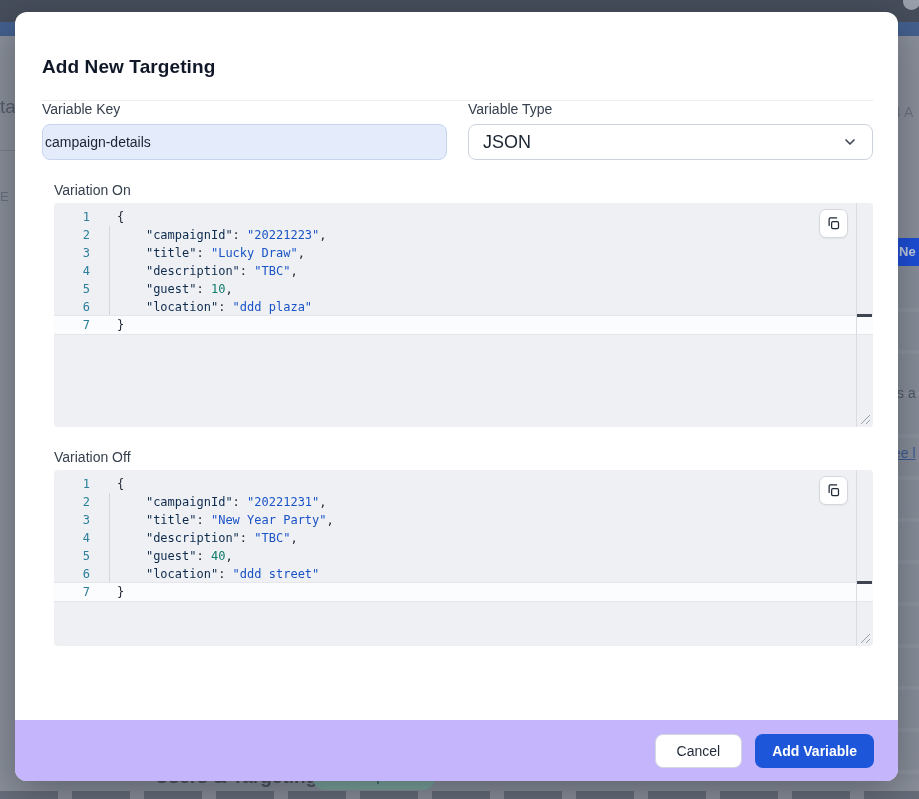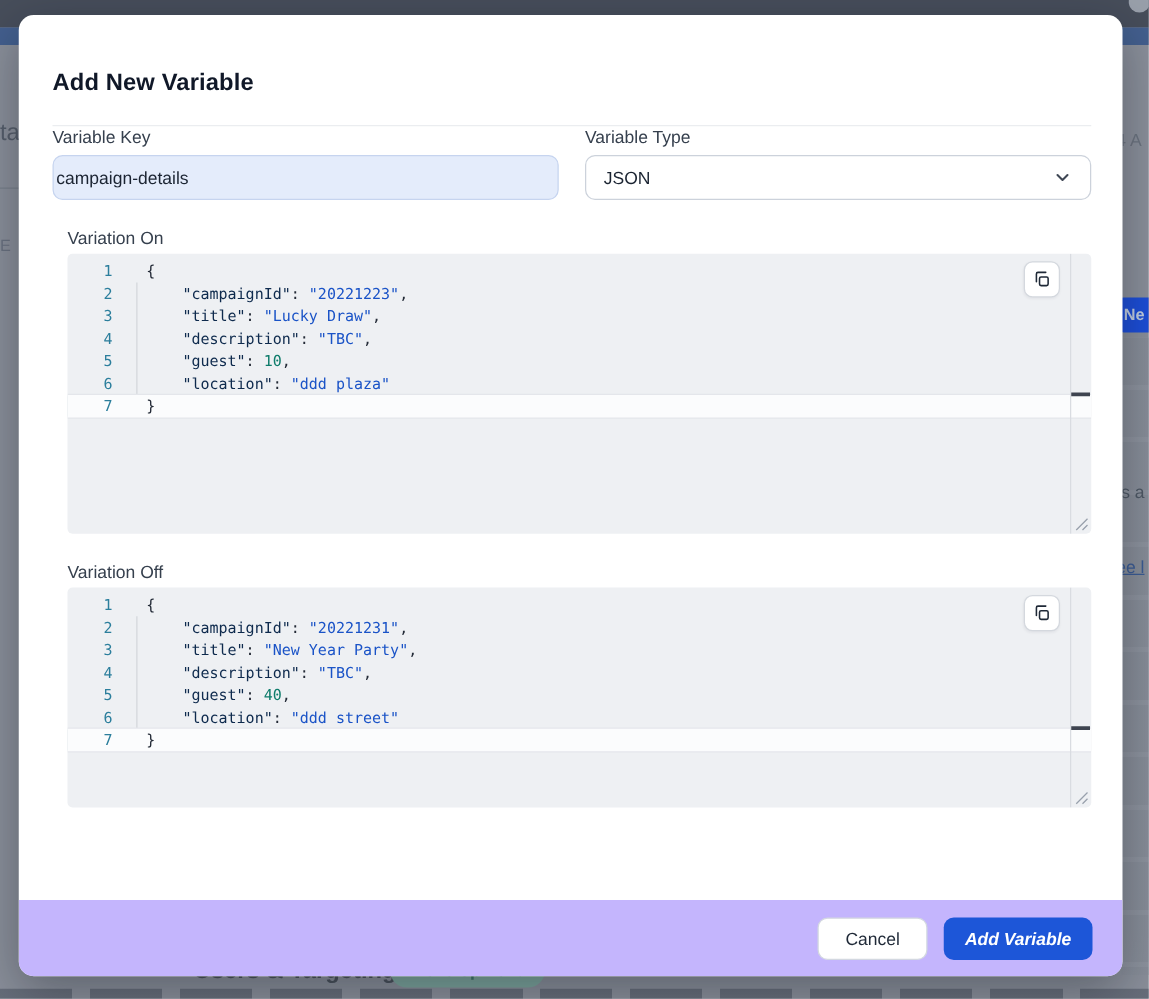--- a/index.html
+++ b/index.html
@@ -34,21 +34,21 @@
   .modal-content { padding:44px 25px 0 27px; }
   .modal-title { font-size:19px; font-weight:700; color:#101828; letter-spacing:.1px; }
   .title-divider { border:none; border-top:1px solid #ebedf0; margin-top:22px; }
 
   .form-row { display:flex; gap:21px; }
   .field { flex:1; min-width:0; }
   .field-label { display:block; font-size:14px; color:#36404e; margin-bottom:7px; }
   .key-input { width:100%; height:36px; background:#e4ecfb; border:1px solid #c6d4ef; border-radius:8px;
                padding:0 2px; font-size:14px; color:#1b2432; font-family:"Liberation Sans",sans-serif; outline:none; }
   .select { height:36px; background:#fff; border:1px solid #ccd2db; border-radius:8px; display:flex;
-            align-items:center; justify-content:space-between; padding:0 14px; font-size:14px; color:#1b2432; cursor:pointer; }
+            align-items:center; justify-content:space-between; padding:0 14px; font-size:18px; color:#1b2432; cursor:pointer; }
 
   .editor-block { margin-top:22px;margin-left:12px; }
   .editor-block .field-label { margin-bottom:5px; }
   .editor { position:relative; background:#eef0f3; border-radius:4px; overflow:hidden;
             font-family:"DejaVu Sans Mono", monospace; font-size:12px; }
   .ed-on { height:224px; }
   .ed-off { height:176px; }
   .ed-rows { position:absolute; inset:0; padding-top:5px; }
   .ed-row { display:flex; height:18px; line-height:18px; }
   .ed-row.active { background:#fbfcfd; box-shadow:0 -1px 0 #e4e6eb, 0 1px 0 #e4e6eb; }
@@ -87,21 +87,21 @@
   <div class="bg-right-button">Ne</div>
   <div class="bg-right-text-mid">s a</div>
   <div class="bg-right-link">ee l</div>
   <div class="bg-bottom-heading">Users &amp; Targeting</div>
   <div class="bg-bottom-badge">Development</div>
   <div class="bg-bottom-strip"></div>
 </div>
 
 <div class="modal">
   <div class="modal-content">
-    <h1 class="modal-title">Add New Variable</h1>
+    <h1 class="modal-title">Add New Targeting</h1>
     <hr class="title-divider">
 
     <div class="form-row">
       <div class="field">
         <label class="field-label">Variable Key</label>
         <input class="key-input" value="campaign-details" style="">
       </div>
       <div class="field">
         <label class="field-label">Variable Type</label>
         <div class="select">
@@ -205,15 +205,15 @@
         </button>
         <svg class="resize-handle" width="11" height="11">
           <path d="M10 1 L1 10 M10 6 L6 10" stroke="#98a0ac" stroke-width="1" fill="none"></path>
         </svg>
       </div>
     </section>
   </div>
 
   <div class="modal-footer">
     <button class="btn btn-cancel">Cancel</button>
-    <button class="btn btn-primary" style="background: rgb(29, 86, 216); font-style: italic;">Add Variable</button>
+    <button class="btn btn-primary" style="background: rgb(29, 86, 216);">Add Variable</button>
   </div>
 </div>
 
 </body></html>

